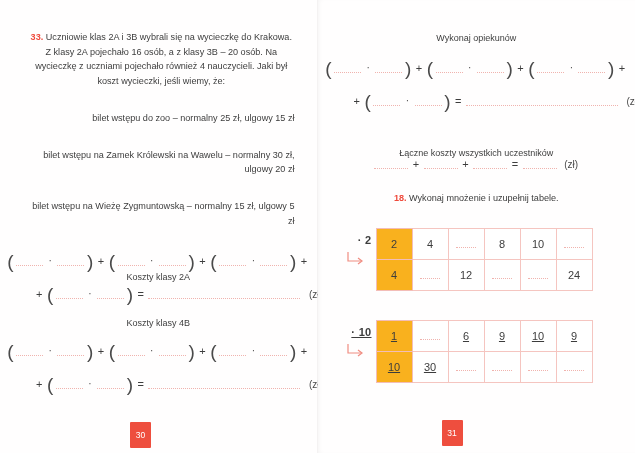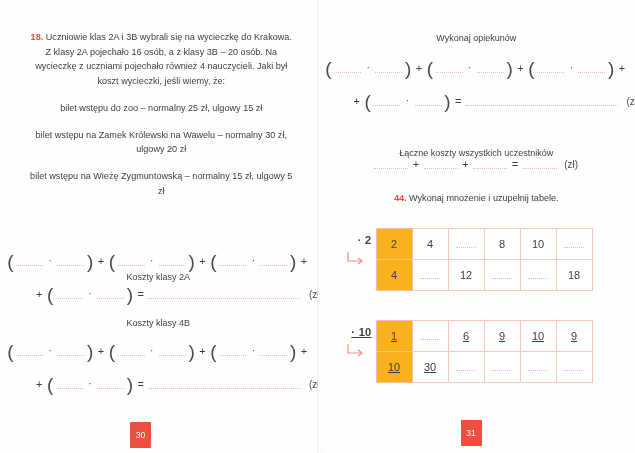--- a/index.html
+++ b/index.html
@@ -43,22 +43,22 @@
     font-size: 9.1px;
     line-height: 1.62;
     color: #3d3d3d;
   }
   .ex-num {
     color: #ef4a3c;
     font-weight: 700;
   }
   .intro-para { text-align: center; }
   .price-line {
-    margin-top: 12px;
-    text-align: center;
+    margin-top: 22px;
+    text-align: right;
   }
 
   .section-title {
     position: absolute;
     left: 0; right: 0;
     text-align: center;
     font-size: 9px;
     color: #3d3d3d;
   }
 
@@ -174,21 +174,21 @@
 </style>
 </head>
 <body>
 
 <div class="spread">
 
   <div class="page page-left">
 
     <div class="exercise-block">
       <div class="intro-para">
-        <span class="ex-num">18.</span>
+        <span class="ex-num">33.</span>
         <span>Uczniowie klas 2A i 3B wybrali się na wycieczkę do Krakowa. Z klasy 2A pojechało 16 osób, a z klasy 3B – 20 osób. Na wycieczkę z uczniami pojechało również 4 nauczycieli. Jaki był koszt wycieczki, jeśli wiemy, że:</span>
       </div>
       <div class="price-line">bilet wstępu do zoo – normalny 25 zł, ulgowy 15 zł</div>
       <div class="price-line">bilet wstępu na Zamek Królewski na Wawelu – normalny 30 zł, ulgowy 20 zł</div>
       <div class="price-line">bilet wstępu na Wieżę Zygmuntowską – normalny 15 zł, ulgowy 5 zł</div>
     </div>
 
     <div class="section-title" style="top:228px;margin-top:44px;">Koszty klasy 2A</div>
 
     <div class="eq-row" style="top:255px;">
@@ -306,21 +306,21 @@
       <span class="op">+</span>
       <span class="blank b-md"></span>
       <span class="op">+</span>
       <span class="blank b-md"></span>
       <span class="op">=</span>
       <span class="blank b-md"></span>
       <span class="unit" style="margin-left:5px;">(zł)</span>
     </div>
 
     <div style="position:absolute; left:0; right:0; top:193px; text-align:center; font-size:9.1px;">
-      <span class="ex-num">44.</span>
+      <span class="ex-num">18.</span>
       <span>Wykonaj mnożenie i uzupełnij tabele.</span>
     </div>
 
     <div class="table-wrap" style="left:18px; top:228px;">
       <div class="mul-label">
         <span>· 2</span>
         <svg class="mul-arrow" viewBox="0 0 20 14">
           <path d="M2,0 L2,9 L15,9" fill="none" stroke="#f08c80" stroke-width="1.2"></path>
           <path d="M12,6 L16,9 L12,12" fill="none" stroke="#f08c80" stroke-width="1.2"></path>
         </svg>
@@ -334,21 +334,21 @@
               <td>8</td>
               <td>10</td>
               <td class="empty"></td>
             </tr>
             <tr>
               <td class="hl">4</td>
               <td class="empty"></td>
               <td>12</td>
               <td class="empty"></td>
               <td class="empty"></td>
-              <td>18</td>
+              <td>24</td>
             </tr>
           </tbody>
       </table>
     </div>
 
     <div class="table-wrap" style="left:18px; top:320px;text-decoration:underline;">
       <div class="mul-label">
         <span>· 10</span>
         <svg class="mul-arrow" viewBox="0 0 20 14">
           <path d="M2,0 L2,9 L15,9" fill="none" stroke="#f08c80" stroke-width="1.2"></path>
@@ -370,16 +370,16 @@
               <td>30</td>
               <td class="empty"></td>
               <td class="empty"></td>
               <td class="empty"></td>
               <td class="empty"></td>
             </tr>
           </tbody>
       </table>
     </div>
 
-    <div class="page-badge" style="left:143px; top:420px;">31</div>
+    <div class="page-badge" style="left:124px; top:420px;">31</div>
   </div>
 
 </div>
 
 </body></html>

